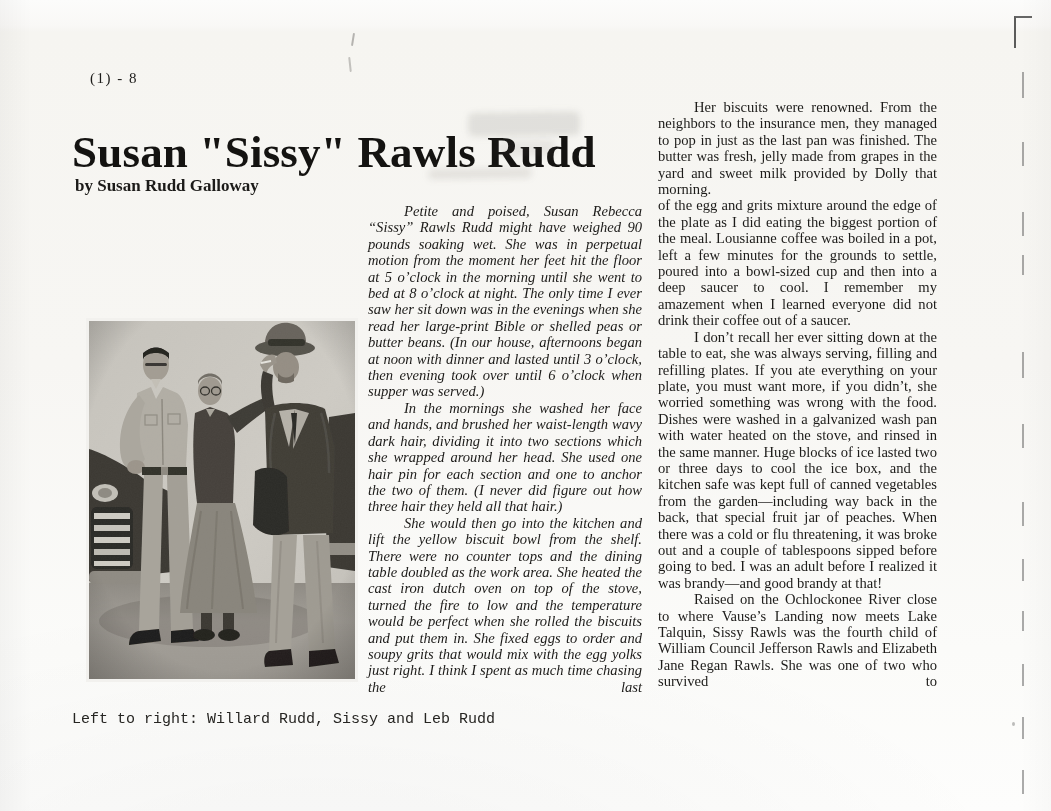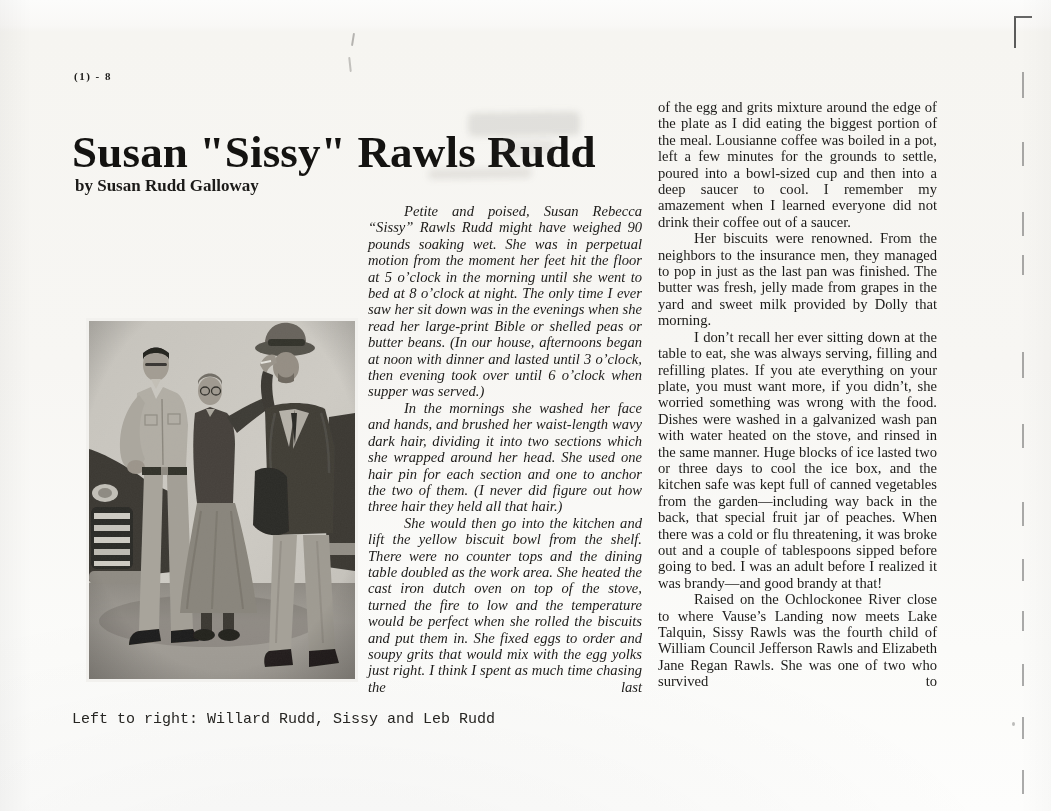--- a/index.html
+++ b/index.html
@@ -5,21 +5,21 @@
   html,body{margin:0;padding:0;background:#e9e7e2;}
   .page{
     position:relative;width:1051px;height:811px;overflow:hidden;
     background:
       radial-gradient(1200px 500px at 30% 110%, rgba(0,0,0,0.035), rgba(0,0,0,0) 60%),
       linear-gradient(90deg, rgba(0,0,0,0.03) 0, rgba(0,0,0,0) 3%, rgba(0,0,0,0) 97%, rgba(0,0,0,0.02) 100%),
       linear-gradient(180deg,#fcfcfb 0px,#f9f8f6 26px,#f6f5f1 32px,#f7f6f3 45%, #fbfbf9 80%, #fdfdfc 100%);
     font-family:"Liberation Serif", serif;
     color:#1c1b19;
   }
-  .pageno{position:absolute;left:74px;top:70px;font-size:11px;letter-spacing:1.5px;font-weight:bold;}
+  .pageno{position:absolute;left:90px;top:70px;font-size:15px;letter-spacing:1.5px;}
   .title{position:absolute;left:72px;top:96px;width:600px;font-size:45px;font-weight:bold;letter-spacing:0.2px;white-space:nowrap;color:#141311;}
   .byline{position:absolute;left:75px;top:176px;font-size:17px;font-weight:bold;}
   .figure{position:absolute;left:86px;top:318px;width:272px;height:364px;background:#f2f1ee;padding:0;}
   .figure svg{position:absolute;left:3px;top:3px;}
   .caption{position:absolute;left:72px;top:711px;font-size:15px;color:#262522;font-family:Liberation Mono, monospace;}
   .col{position:absolute;text-align:justify;font-size:14.6px;line-height:16.4px;color:#1c1b19;}
   .col-middle{left:368px;top:203px;width:274px;font-style:italic;}
   .col-right{left:658px;top:99px;width:279px;}
   .para{margin:0;text-indent:36px;}
   .para.noindent{text-indent:0;}
@@ -173,22 +173,22 @@
 
   <div class="caption">Left to right: Willard Rudd, Sissy and Leb Rudd</div>
 
   <div class="col col-middle">
     <p class="para">Petite and poised, Susan Rebecca “Sissy” Rawls Rudd might have weighed 90 pounds soaking wet. She was in perpetual motion from the moment her feet hit the floor at 5 o’clock in the morning until she went to bed at 8 o’clock at night. The only time I ever saw her sit down was in the evenings when she read her large-print Bible or shelled peas or butter beans. (In our house, afternoons began at noon with dinner and lasted until 3 o’clock, then evening took over until 6 o’clock when supper was served.)</p>
     <p class="para">In the mornings she washed her face and hands, and brushed her waist-length wavy dark hair, dividing it into two sections which she wrapped around her head. She used one hair pin for each section and one to anchor the two of them. (I never did figure out how three hair they held all that hair.)</p>
     <p class="para runs-over">She would then go into the kitchen and lift the yellow biscuit bowl from the shelf. There were no counter tops and the dining table doubled as the work area. She heated the cast iron dutch oven on top of the stove, turned the fire to low and the temperature would be perfect when she rolled the biscuits and put them in. She fixed eggs to order and soupy grits that would mix with the egg yolks just right. I think I spent as much time chasing the last</p>
   </div>
 
   <div class="col col-right">
+    <p class="para">Her biscuits were renowned. From the neighbors to the insurance men, they managed to pop in just as the last pan was finished. The butter was fresh, jelly made from grapes in the yard and sweet milk provided by Dolly that morning.</p>
     <p class="para noindent">of the egg and grits mixture around the edge of the plate as I did eating the biggest portion of the meal. Lousianne coffee was boiled in a pot, left a few minutes for the grounds to settle, poured into a bowl-sized cup and then into a deep saucer to cool. I remember my amazement when I learned everyone did not drink their coffee out of a saucer.</p>
-    <p class="para">Her biscuits were renowned. From the neighbors to the insurance men, they managed to pop in just as the last pan was finished. The butter was fresh, jelly made from grapes in the yard and sweet milk provided by Dolly that morning.</p>
     <p class="para">I don’t recall her ever sitting down at the table to eat, she was always serving, filling and refilling plates. If you ate everything on your plate, you must want more, if you didn’t, she worried something was wrong with the food. Dishes were washed in a galvanized wash pan with water heated on the stove, and rinsed in the same manner. Huge blocks of ice lasted two or three days to cool the ice box, and the kitchen safe was kept full of canned vegetables from the garden—including way back in the back, that special fruit jar of peaches. When there was a cold or flu threatening, it was broke out and a couple of tablespoons sipped before going to bed. I was an adult before I realized it was brandy—and good brandy at that!</p>
     <p class="para runs-over">Raised on the Ochlockonee River close to where Vause’s Landing now meets Lake Talquin, Sissy Rawls was the fourth child of William Council Jefferson Rawls and Elizabeth Jane Regan Rawls. She was one of two who survived to</p>
   </div>
 
   <div class="bracket"></div>
   <div class="tick" style="top:72px;height:26px"></div>
   <div class="tick" style="top:142px;height:24px"></div>
   <div class="tick" style="top:212px;height:24px"></div>
   <div class="tick" style="top:255px;height:20px"></div>
   <div class="tick" style="top:352px;height:26px"></div>

